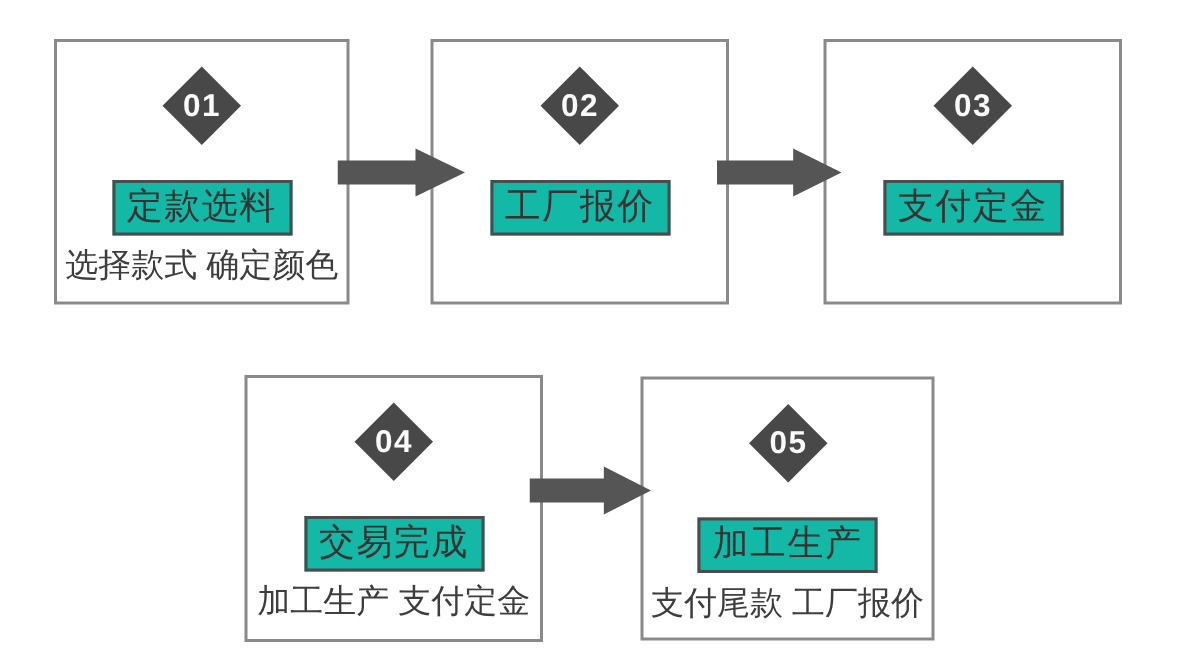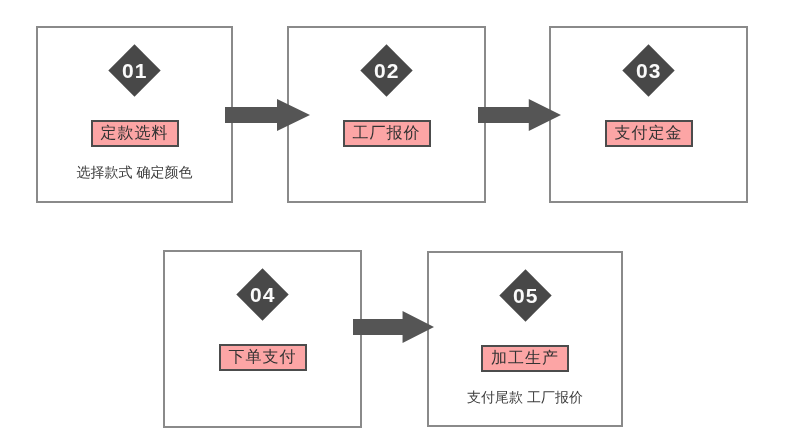--- a/index.html
+++ b/index.html
@@ -48,34 +48,34 @@
     letter-spacing: 1px;
     line-height: 1;
   }
   .title-badge {
     position: absolute;
     top: 92px;
     left: 50%;
     transform: translateX(-50%);
     border: 2px solid #4c4c4c;
     padding: 2px 8px 3px 8px;
-    font-size: 16px;
+    font-size: 24px;
     line-height: 1.15;
     color: #333333;
     letter-spacing: 1px;
     white-space: nowrap;
-    background: #fca5a5;
+    background: #14b8a6;
   }
   .subtitle {
     position: absolute;
     top: 137px;
     left: 0;
     width: 100%;
     text-align: center;
-    font-size: 14px;
+    font-size: 22px;
     color: #3d3d3d;
     white-space: nowrap;
     line-height: 1.1;
   }
   .flow-arrow {
     position: absolute;
     z-index: 5;
   }
   .arrow-1 { left: 225px; top: 98px;  width: 85px; height: 34px; }
   .arrow-2 { left: 478px; top: 98px;  width: 83px; height: 34px; }
@@ -106,21 +106,22 @@
     <div class="diamond">
       <span class="diamond-num">03</span>
     </div>
     <div class="title-badge">支付定金</div>
   </div>
 
   <div class="step-box box-4">
     <div class="diamond">
       <span class="diamond-num">04</span>
     </div>
-    <div class="title-badge">下单支付</div>
+    <div class="title-badge">交易完成</div>
+    <div class="subtitle">加工生产 支付定金</div>
   </div>
 
   <div class="step-box box-5">
     <div class="diamond">
       <span class="diamond-num">05</span>
     </div>
     <div class="title-badge">加工生产</div>
     <div class="subtitle">支付尾款 工厂报价</div>
   </div>
 

